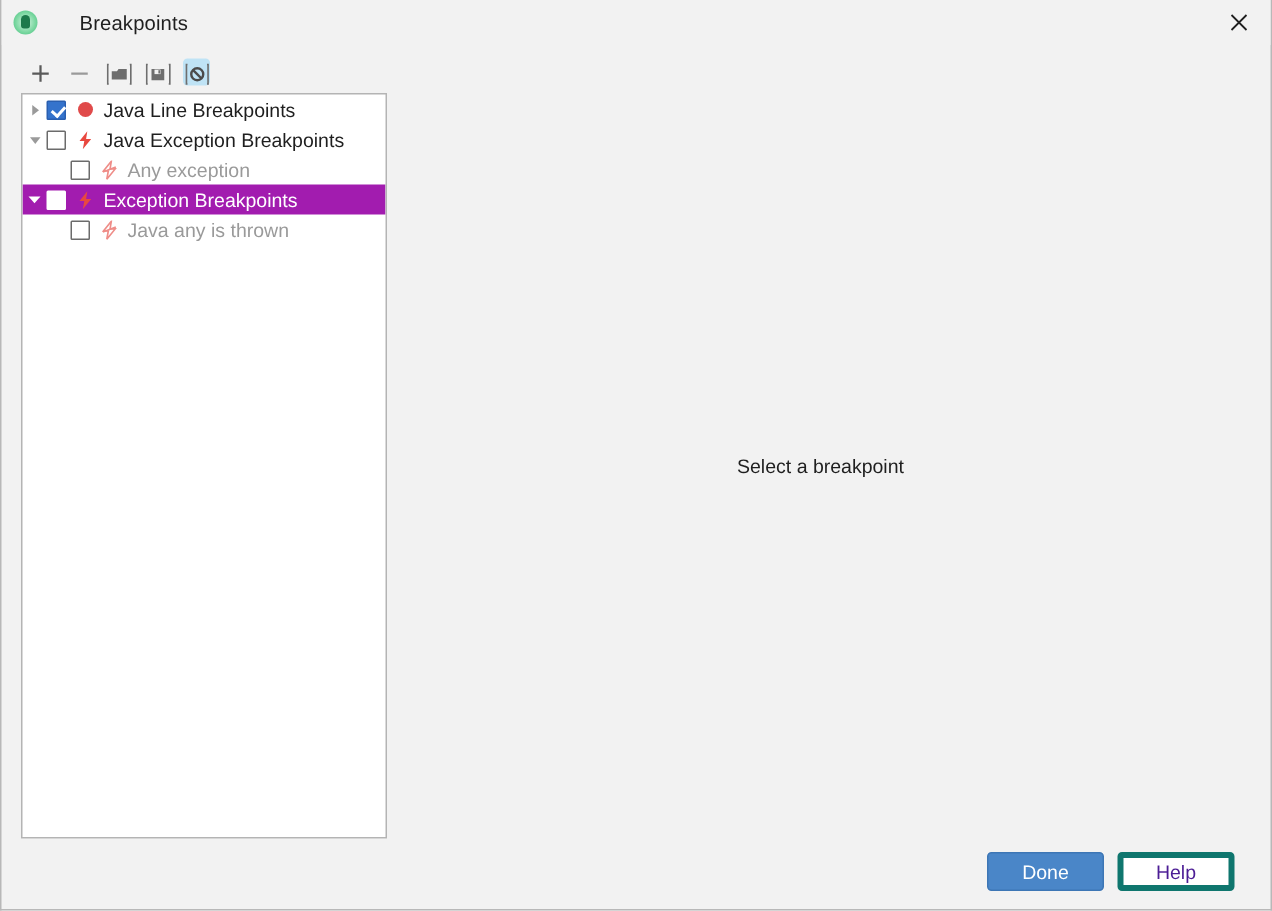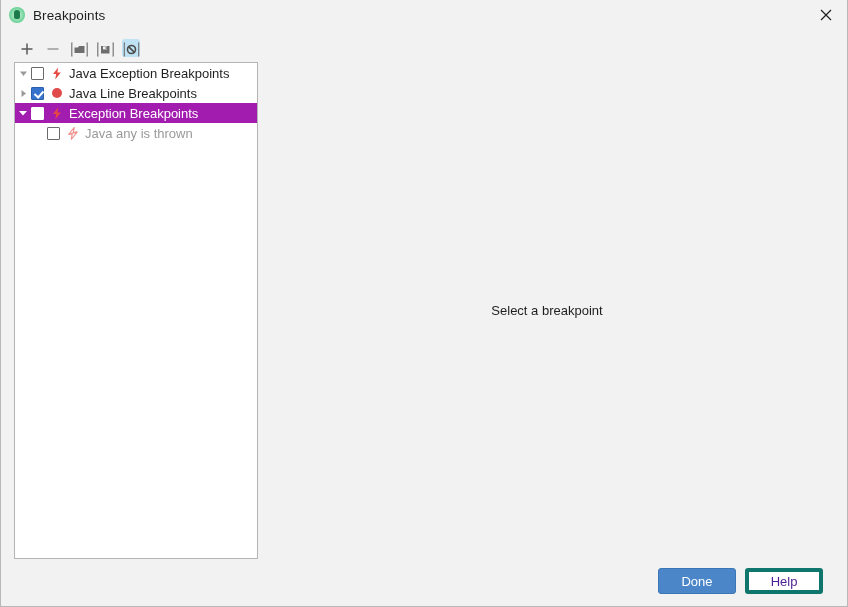--- a/index.html
+++ b/index.html
@@ -42,21 +42,21 @@
   }
   .app-icon::after {
     content: "";
     position: absolute;
     left: 5px; top: 3px;
     width: 6px; height: 9px;
     border-radius: 3px 3px 2px 2px;
     background: #1d7a4b;
   }
   .title-text {
-    margin-left: 8px;
+    margin-left: 28px;
     font-size: 13.5px;
     color: #1f1f1f;
     letter-spacing: 0.1px;
   }
   .close-btn {
     position: absolute;
     right: 0; top: 0;
     width: 46px;
     height: 30px;
     display: flex;
@@ -274,47 +274,58 @@
     </svg>
   </div>
 
 </div>
 
 <div class="tree-panel">
 
   <div class="tree-row">
     <div class="twisty">
       <svg width="9" height="9" viewBox="0 0 9 9">
-        <path d="M1 2.5 L8 2.5 L4.5 7 Z" fill="#9a9a9a"></path>
+        <path d="M2.5 1 L7 4.5 L2.5 8 Z" fill="#9a9a9a"></path>
       </svg>
     </div>
-    <span class="cb"></span>
-    <span class="item-icon">
-      <svg width="12" height="13" viewBox="0 0 12 13">
-        <path d="M7.2 0.5 L2 7 H5.2 L4.2 12.5 L9.8 5.6 H6.4 Z" fill="#e8483f"></path>
-      </svg>
-    </span>
-    <span class="tree-label">Java Exception Breakpoints</span>
+    <span class="cb checked"></span>
+    <span class="item-icon">
+      <svg width="12" height="12" viewBox="0 0 12 12">
+        <circle cx="6" cy="6" r="5" fill="#e04a4a"></circle>
+      </svg>
+    </span>
+    <span class="tree-label">Java Line Breakpoints</span>
   </div>
 
   <div class="tree-row">
     <div class="twisty">
       <svg width="9" height="9" viewBox="0 0 9 9">
-        <path d="M2.5 1 L7 4.5 L2.5 8 Z" fill="#9a9a9a"></path>
+        <path d="M1 2.5 L8 2.5 L4.5 7 Z" fill="#9a9a9a"></path>
       </svg>
     </div>
-    <span class="cb checked"></span>
-    <span class="item-icon">
-      <svg width="12" height="12" viewBox="0 0 12 12">
-        <circle cx="6" cy="6" r="5" fill="#e04a4a"></circle>
-      </svg>
-    </span>
-    <span class="tree-label">Java Line Breakpoints</span>
-  </div>
-
+    <span class="cb"></span>
+    <span class="item-icon">
+      <svg width="12" height="13" viewBox="0 0 12 13">
+        <path d="M7.2 0.5 L2 7 H5.2 L4.2 12.5 L9.8 5.6 H6.4 Z" fill="#e8483f"></path>
+      </svg>
+    </span>
+    <span class="tree-label">Java Exception Breakpoints</span>
+  </div>
+
+  <div class="tree-row">
+    <div class="indent-2"></div>
+    <span class="cb"></span>
+    <span class="item-icon">
+      <svg width="12" height="13" viewBox="0 0 12 13">
+        <path d="M7.2 0.5 L2 7 H5.2 L4.2 12.5 L9.8 5.6 H6.4 Z" fill="none" stroke="#ef8d88" stroke-width="1.1"></path>
+        <path d="M1.6 7.6 L10.2 4.4" stroke="#ef8d88" stroke-width="1.1"></path>
+      </svg>
+    </span>
+    <span class="tree-label muted">Any exception</span>
+  </div>
 
   <div class="tree-row selected">
     <div class="twisty">
       <svg width="10" height="10" viewBox="0 0 10 10">
         <path d="M1 3 L9 3 L5 7.5 Z" fill="#ffffff"></path>
       </svg>
     </div>
     <span class="cb"></span>
     <span class="item-icon">
       <svg width="12" height="13" viewBox="0 0 12 13">

